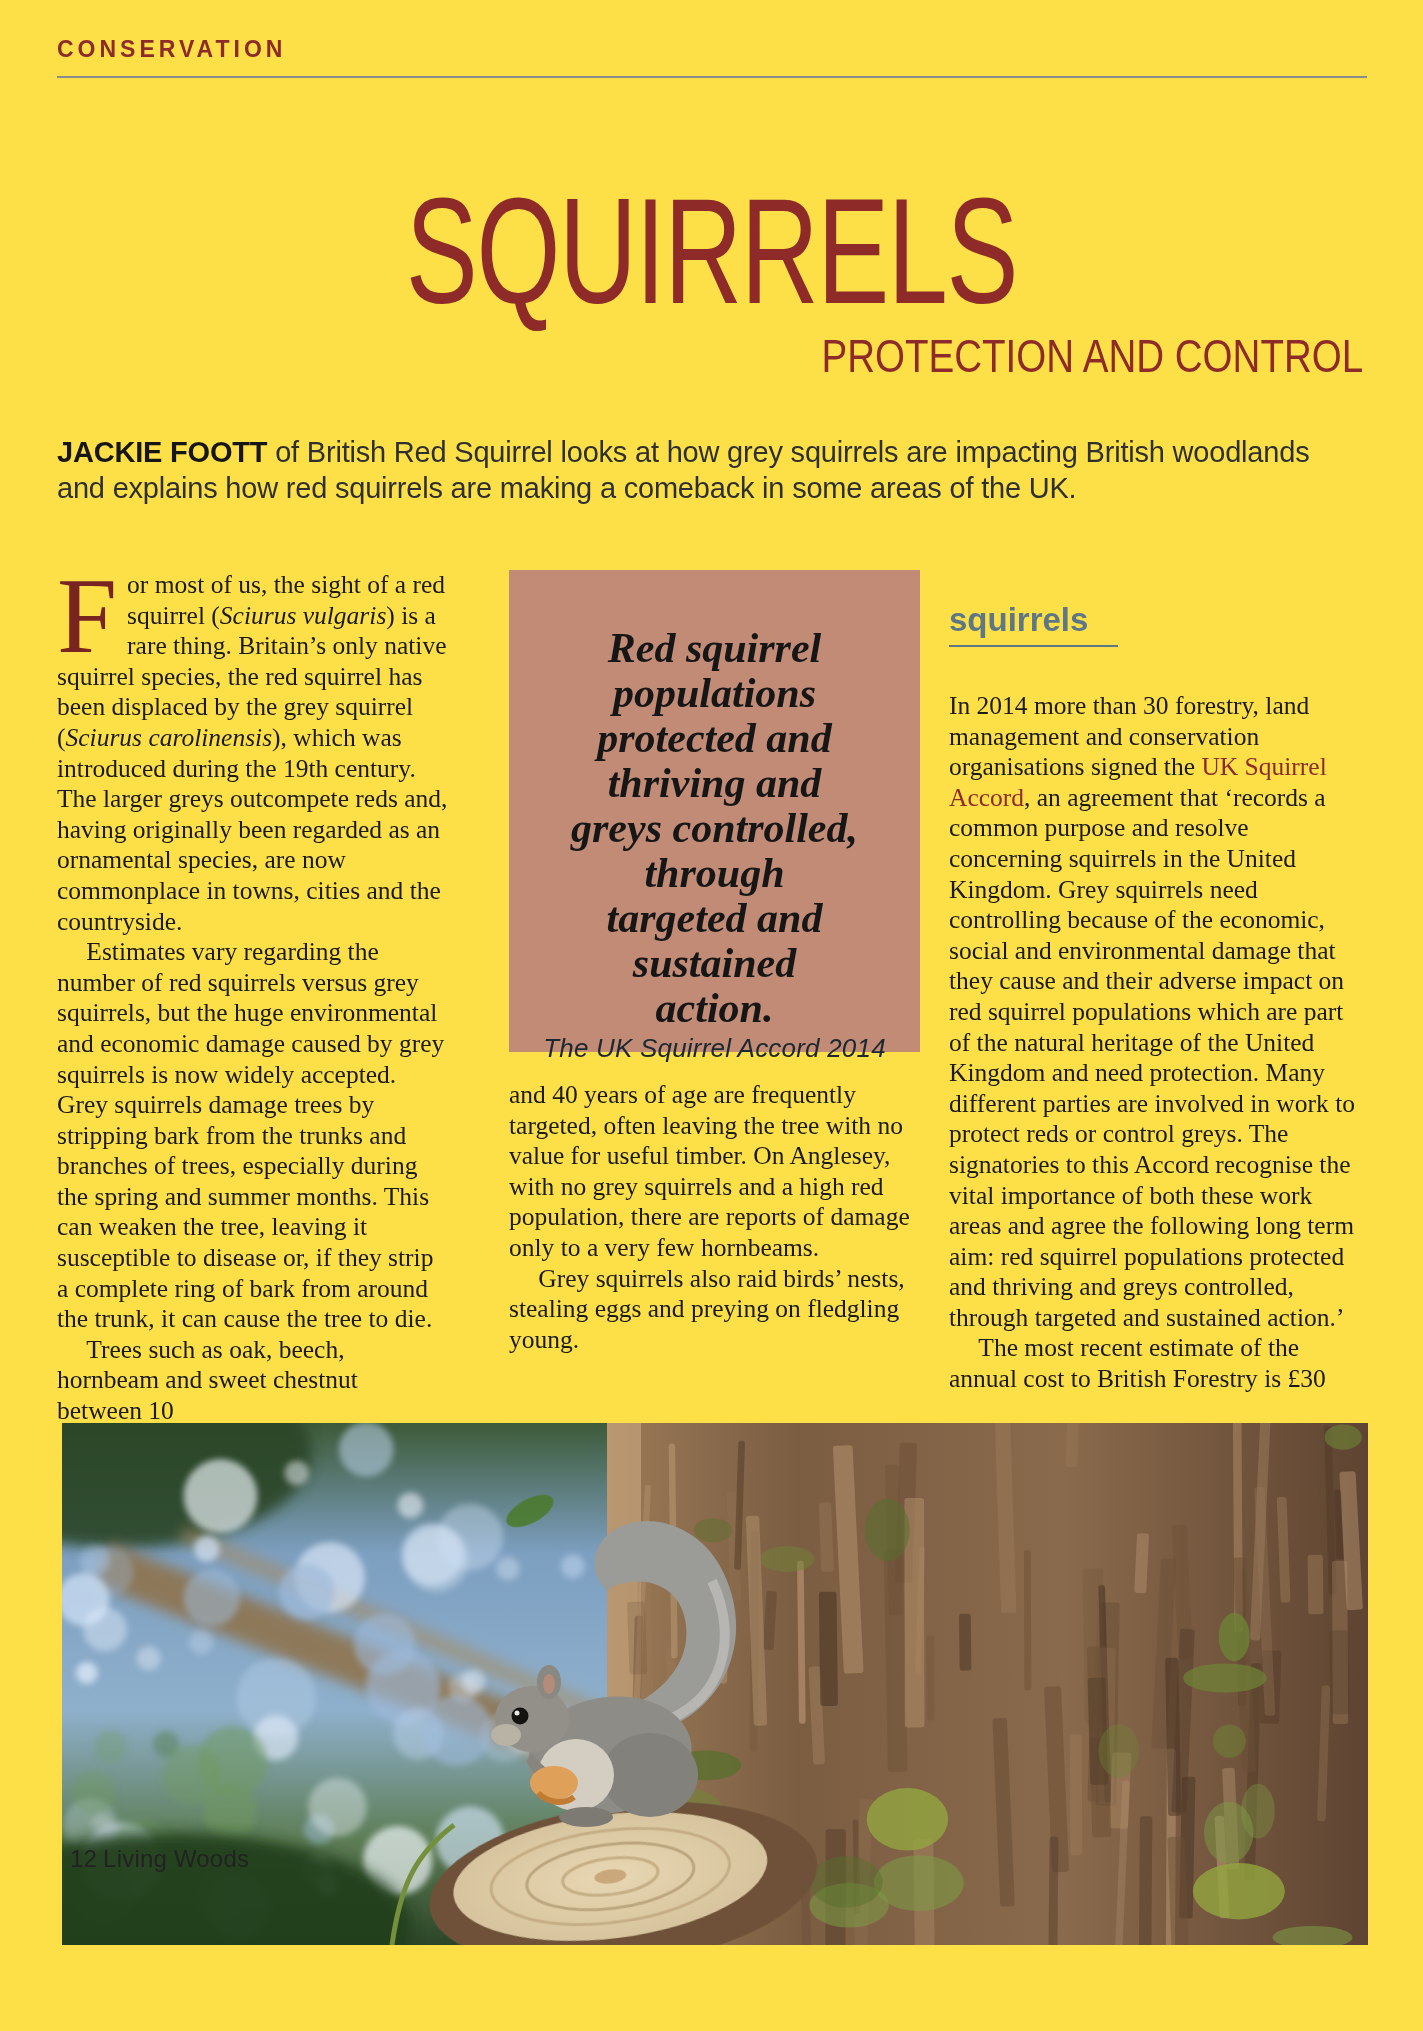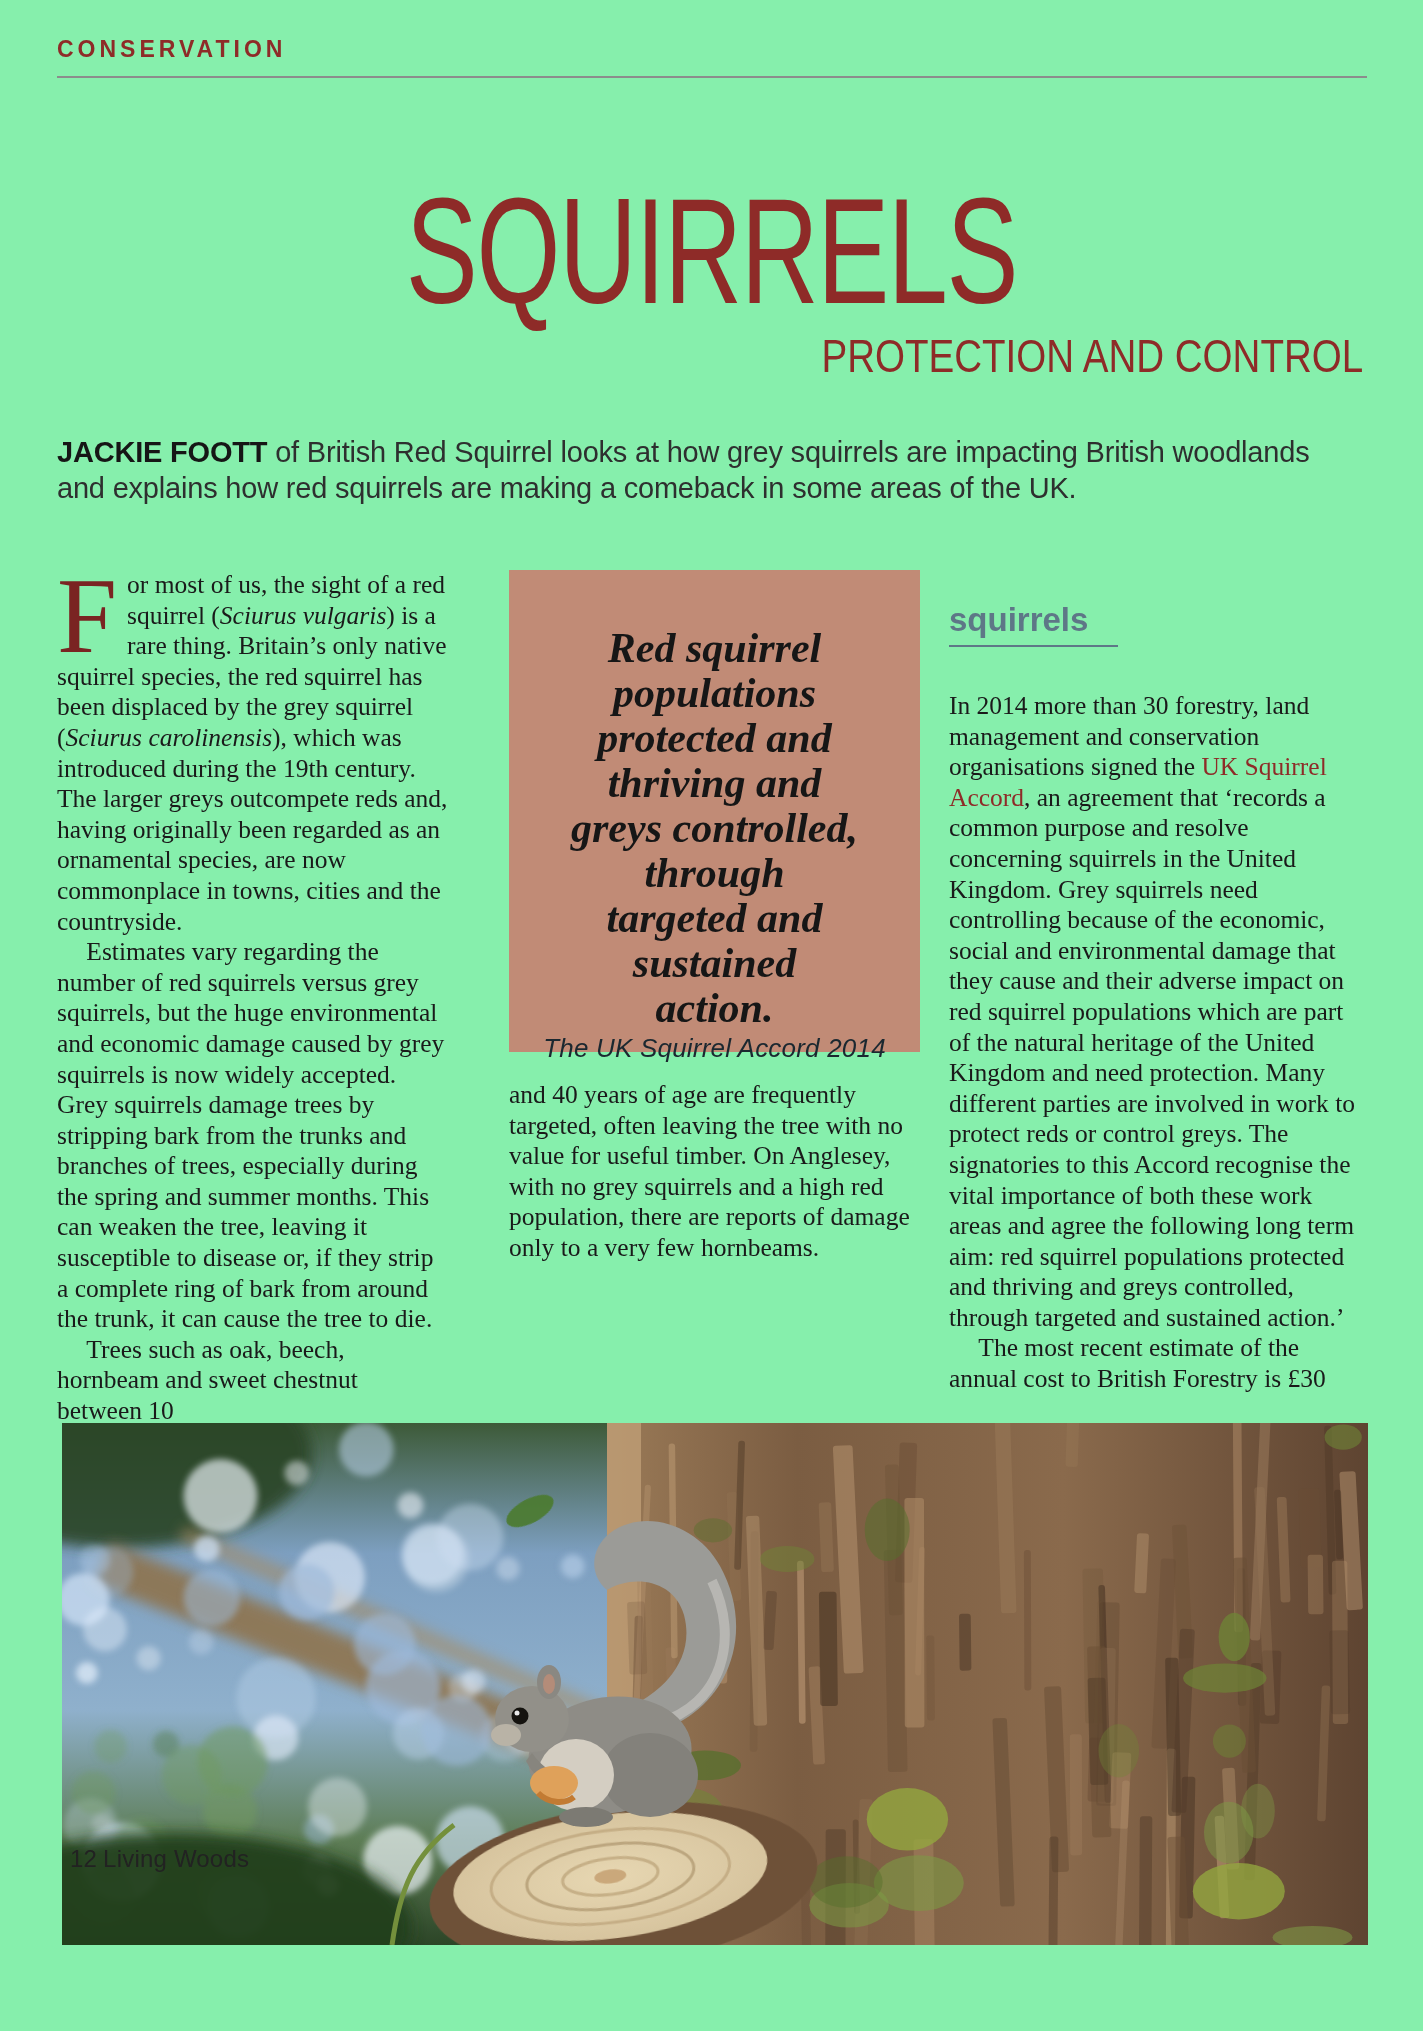--- a/index.html
+++ b/index.html
@@ -8,21 +8,21 @@
     --slate_heading:#5e7787;
     --quote_bg:#c18b76;
     --quote_mark:#5d7e91;
     --body_ink:#1a1a1a;
     --byline_ink:#2e2f2f;
   }
   *{margin:0;padding:0;box-sizing:border-box;}
   html,body{background:#ffffff;}
   body{width:1423px;height:2031px;position:relative;overflow:hidden;
        font-family:"Liberation Serif",serif;color:var(--body_ink);}
-  .page{position:absolute;inset:0;background:#86efac;}
+  .page{position:absolute;inset:0;background:#fde047;}
 
   .kicker{position:absolute;left:57px;top:36px;
       font-family:"Liberation Sans",sans-serif;font-size:23px;font-weight:600;
       letter-spacing:4px;color:var(--accent_red);}
   .kicker-rule{position:absolute;left:57px;right:56px;top:76px;height:0;
       border-top:2px solid #8c8c8c;}
 
   .title-wrap{position:absolute;left:0;right:0;top:176px;text-align:center;}
   .main-title{display:inline-block;font-family:"Liberation Sans",sans-serif;
       font-size:150px;font-weight:500;line-height:1;color:var(--accent_red);
@@ -104,20 +104,21 @@
       <div class="quote-text">Red squirrel populations
 protected and thriving and
 greys controlled, through
 targeted and sustained
 action.</div>
       <div class="quote-mark close"><span>”</span><span>”</span></div>
       <div class="quote-attribution">The UK Squirrel Accord 2014</div>
     </div>
     <div>
         <p class="body-para"><span>and 40 years of age are frequently targeted, often leaving the tree with no value for useful timber. On Anglesey, with no grey squirrels and a high red population, there are reports of damage only to a very few hornbeams.</span></p>
+        <p class="body-para indent"><span>Grey squirrels also raid birds’ nests, stealing eggs and preying on fledgling young.</span></p>
       </div>
   </div>
 
   <div class="col col3">
     <div class="section-heading">
       <br>
       <span class="hline">squirrels</span>
     </div>
     <div>
         <p class="body-para"><span>In 2014 more than 30 forestry, land management and conservation organisations signed the </span><span class="text-link">UK Squirrel Accord</span><span>, an agreement that ‘records a common purpose and resolve concerning squirrels in the United Kingdom. Grey squirrels need controlling because of the economic, social and environmental damage that they cause and their adverse impact on red squirrel populations which are part of the natural heritage of the United Kingdom and need protection. Many different parties are involved in work to protect reds or control greys. The signatories to this Accord recognise the vital importance of both these work areas and agree the following long term aim: red squirrel populations protected and thriving and greys controlled, through targeted and sustained action.’</span></p>

